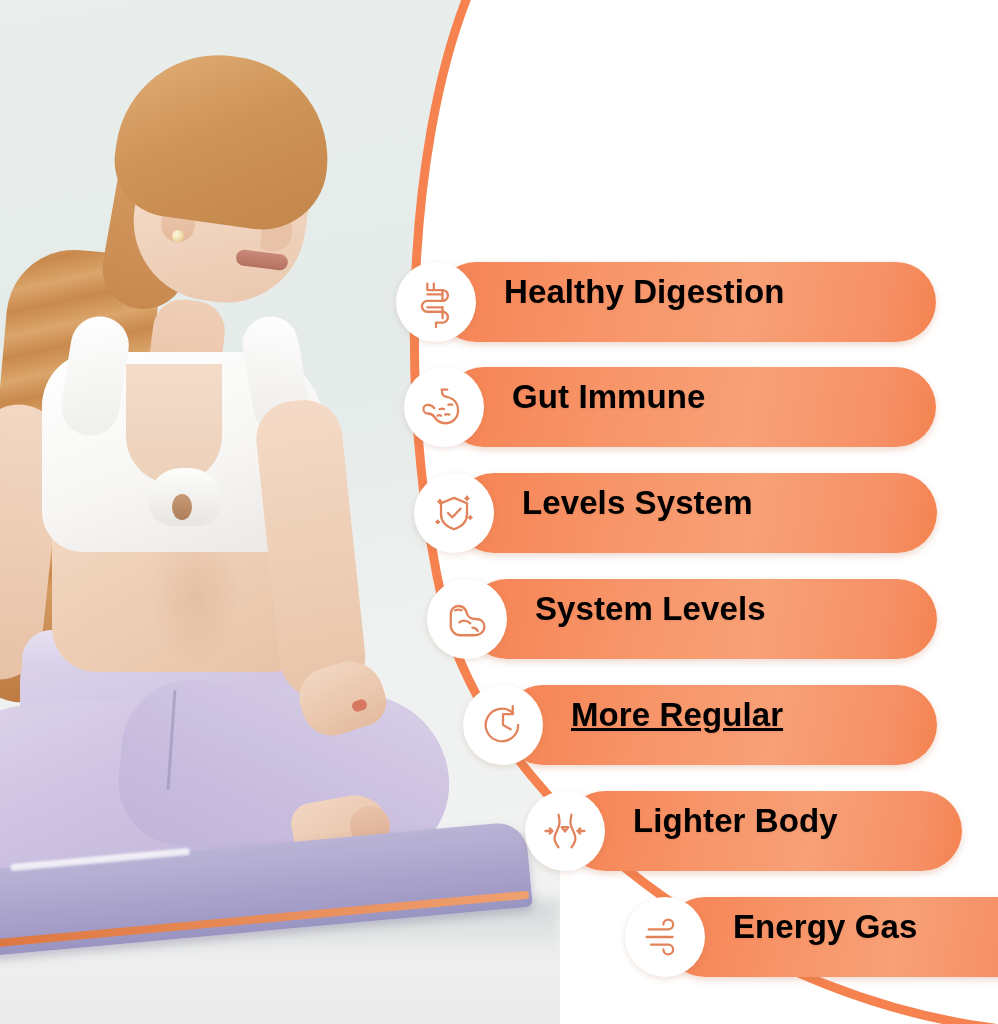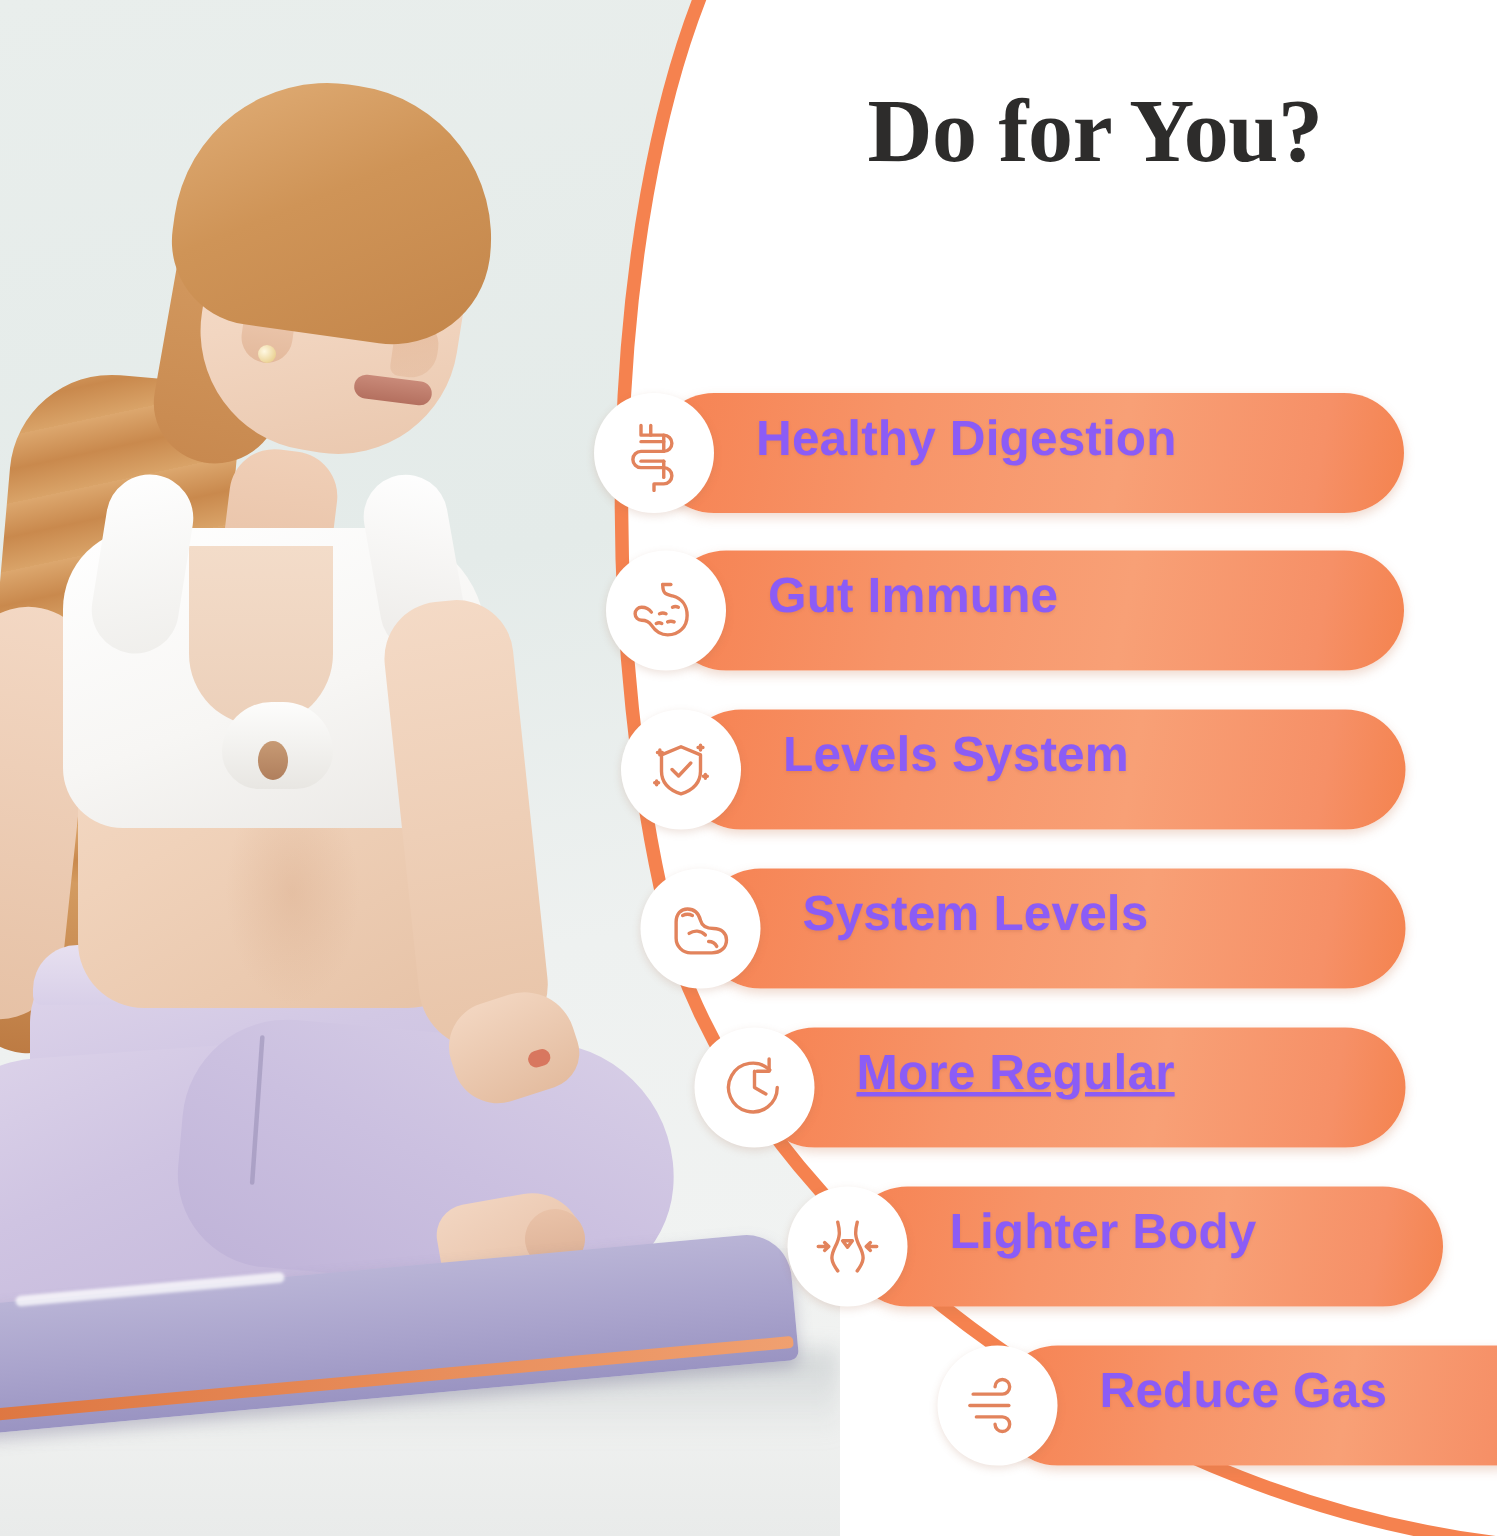--- a/index.html
+++ b/index.html
@@ -122,21 +122,21 @@
   #rows { position:absolute; left:0; top:0; width:998px; height:1024px; }
   .row { position:absolute; height:80px; display:flex; align-items:center; }
   .pill { position:absolute; left:40px; top:0; height:80px; border-radius:40px;
           background:linear-gradient(100deg,#f68252 0%,#f79468 32%,#f8a076 62%,#f69067 88%,#f4834f 100%);
           box-shadow:0 3px 7px rgba(196,118,80,.28); }
   .badge { position:absolute; left:0; top:0; width:80px; height:80px; border-radius:50%;
            background:#fff; box-shadow:0 2px 6px rgba(170,110,80,.20);
            display:flex; align-items:center; justify-content:center; }
   .badge svg { width:52px; height:52px; display:block; }
   .label { position:absolute; top:0; height:60px; display:flex; align-items:center;
-           color:#8b5cf6; font-weight:700; font-size:33px; letter-spacing:.1px;
+           color:#000000; font-weight:700; font-size:33px; letter-spacing:.1px;
            text-shadow:0 1px 2px rgba(180,100,70,.22); white-space:nowrap; }
 </style>
 </head>
 <body>
 
 <div id="stage">
 
   <div id="photo">
     <div class="ph floor"></div>
     <div class="ph floorShadow"></div>
@@ -184,21 +184,20 @@
   </div>
 
   <svg id="sweep" viewBox="0 0 998 1024" preserveAspectRatio="none">
 
     <path d="M 998 0 L 470 0 C 404 150 395 430 452 640 C 520 830 760 1000 998 1024 Z" fill="#ffffff"></path>
 
     <path d="M 470 -10 C 404 150 395 430 452 640 C 520 830 760 1004 1010 1030" fill="none" stroke="#F5824F" stroke-width="9" stroke-linecap="round"></path>
   </svg>
 
   <h1 id="title">
-    <span class="l2">Do for You?</span>
   </h1>
 
   <div id="rows">
 
     <div class="row" style="left:396px; top:262px;">
       <div class="pill" style="width:500px;"></div>
       <div class="badge">
         <svg viewBox="0 0 48 48" fill="none" stroke="#e2835c" stroke-width="2.1" stroke-linecap="round" stroke-linejoin="round">
           <path d="M16 7v6h14a5 5 0 0 1 0 10H16a5 5 0 0 0 0 10h14a5 5 0 0 1 0 10h-6v4"></path>
           <path d="M22 7v6"></path>
@@ -276,17 +275,17 @@
 
     <div class="row" style="left:625px; top:897px;">
       <div class="pill" style="width:373px;"></div>
       <div class="badge">
         <svg viewBox="0 0 48 48" fill="none" stroke="#e2835c" stroke-width="2.1" stroke-linecap="round" stroke-linejoin="round">
           <path d="M9 17h18a4.5 4.5 0 1 0-4.5-4.5"></path>
           <path d="M7 24h24"></path>
           <path d="M11 31h16a4.5 4.5 0 1 1-4.5 4.5"></path>
         </svg>
       </div>
-      <div class="label" style="left:108px;">Reduce Gas</div>
+      <div class="label" style="left:108px;">Energy Gas</div>
     </div>
 
   </div>
 </div>
 
 </body></html>

